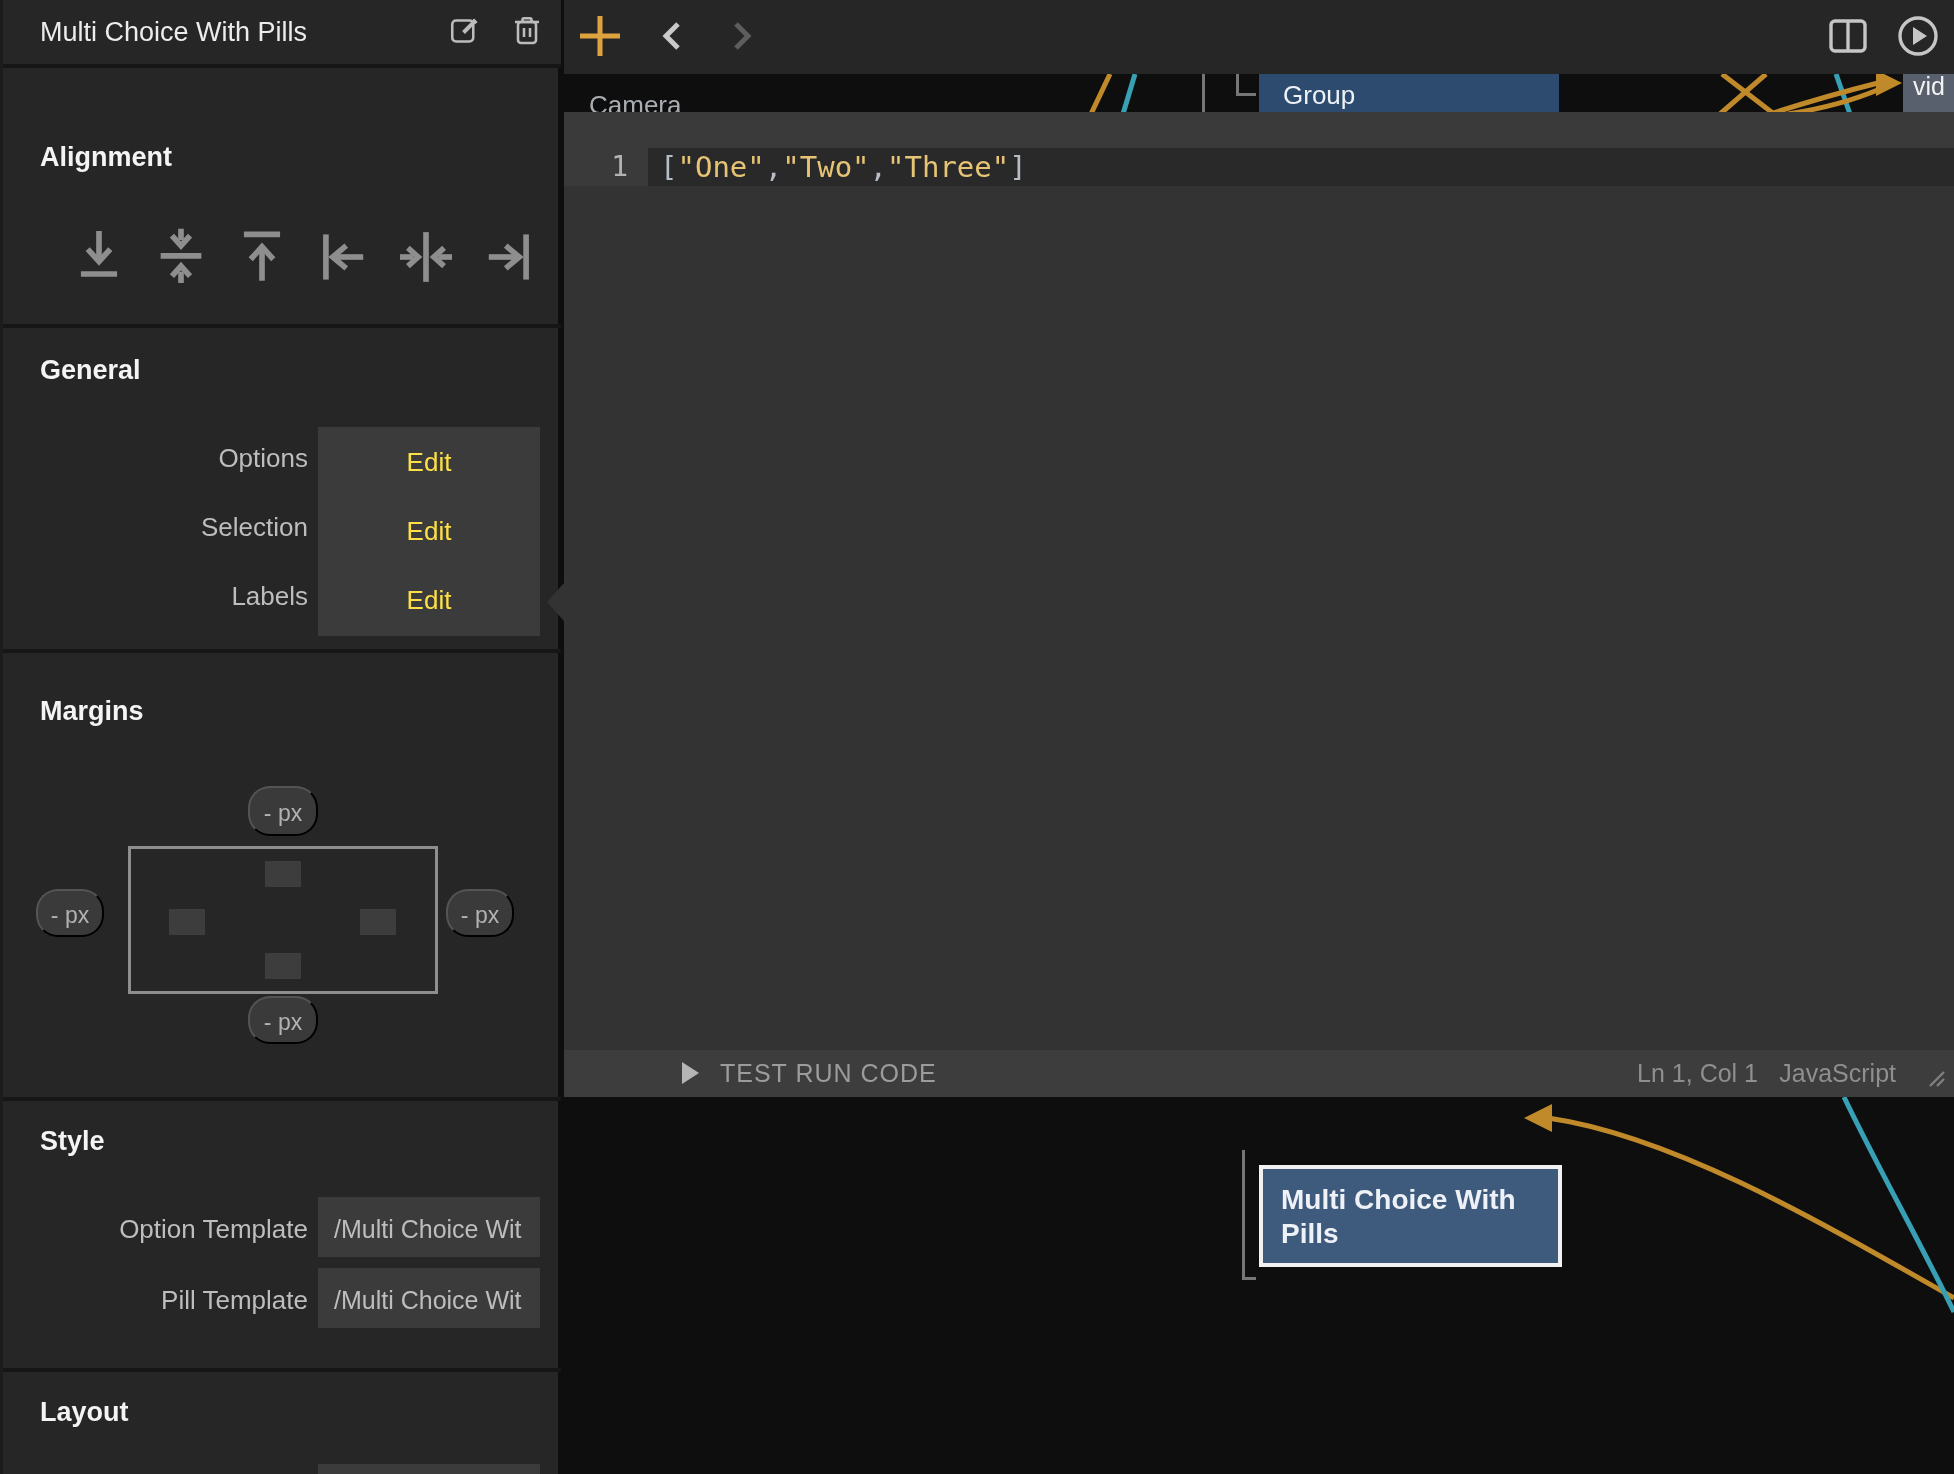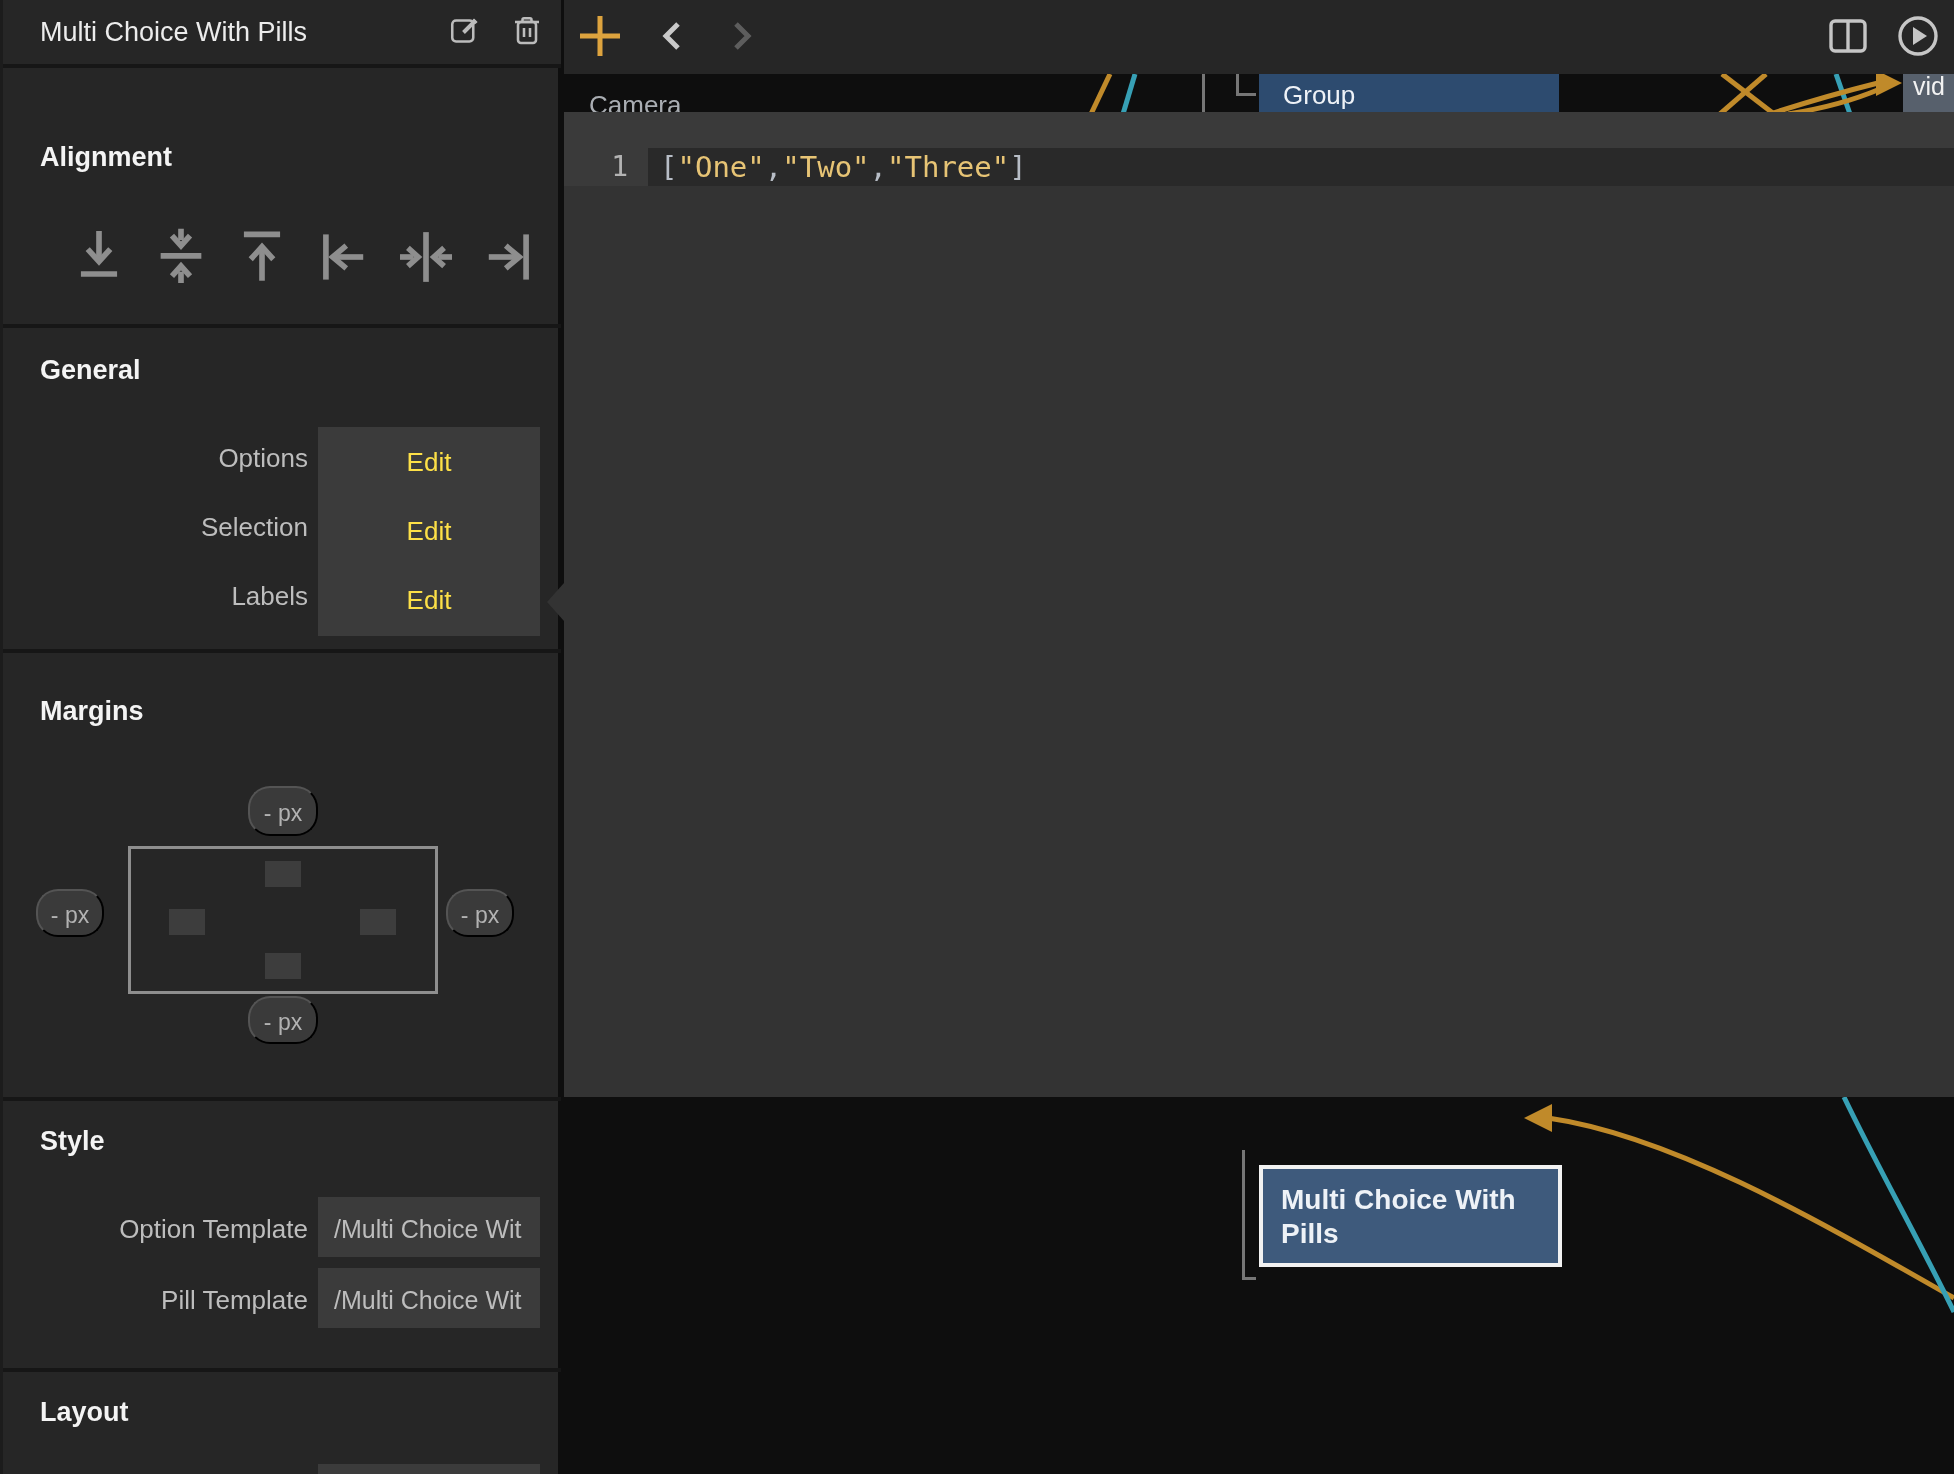--- a/index.html
+++ b/index.html
@@ -252,13 +252,30 @@
 
 <div id="editor">
   <div id="editor-nub"></div>
   <div id="editor-topstrip"></div>
 
   <div id="code-row">
     <div id="gutter">1</div>
     <div id="code-line"><span class="tok-punct">[</span><span class="tok-string">"One"</span><span class="tok-punct">,</span><span class="tok-string">"Two"</span><span class="tok-punct">,</span><span class="tok-string">"Three"</span><span class="tok-punct">]</span></div>
   </div>
 
+  <div id="editor-bottombar">
+    <button class="icon-btn" style="left:108px; top:6px;">
+      <span>
+        <svg width="24" height="26" viewBox="0 0 24 26">
+            <path d="M4 2 L21 13 L4 24 Z" fill="#b5b5b5"></path>
+          </svg>
+      </span>
+    </button>
+    <span id="run-label">TEST RUN CODE</span>
+    <span class="status-text" style="right:196px;">Ln 1, Col 1</span>
+    <span class="status-text" style="right:58px;">JavaScript</span>
+    <span class="abs" style="right:6px; top:14px;">
+      <svg width="26" height="26" viewBox="0 0 26 26" stroke="#808080" stroke-width="2.4">
+        <path d="M8 22 L22 8 M15 22 L22 15"></path>
+      </svg>
+    </span>
+  </div>
 </div>
 
 </body></html>

